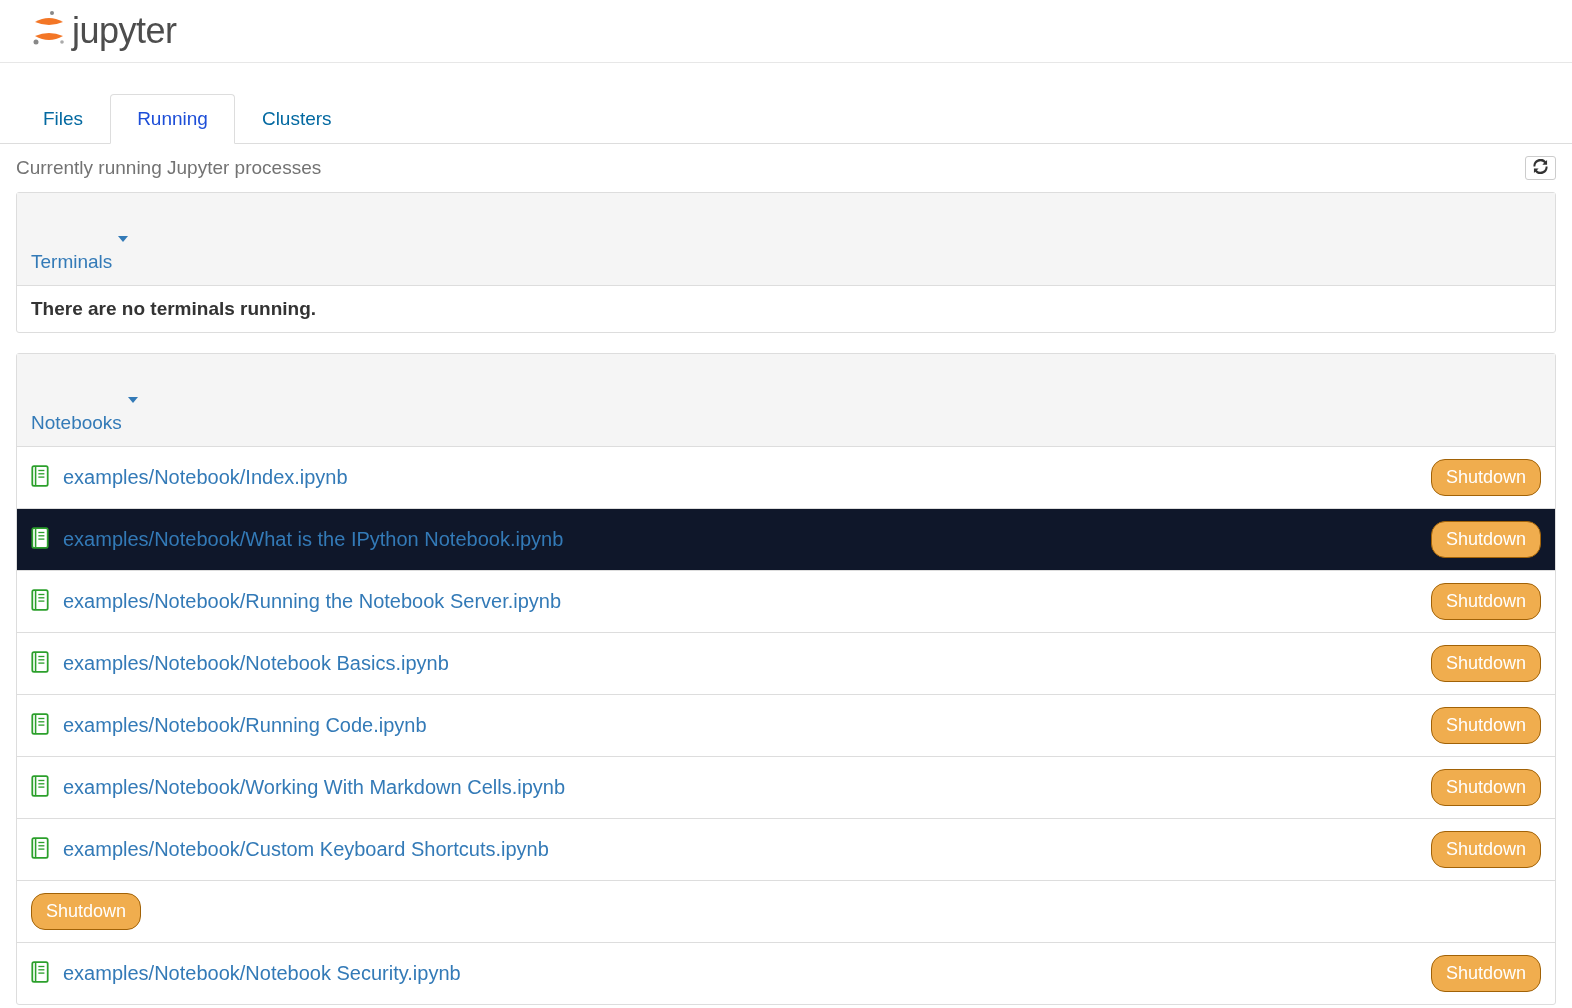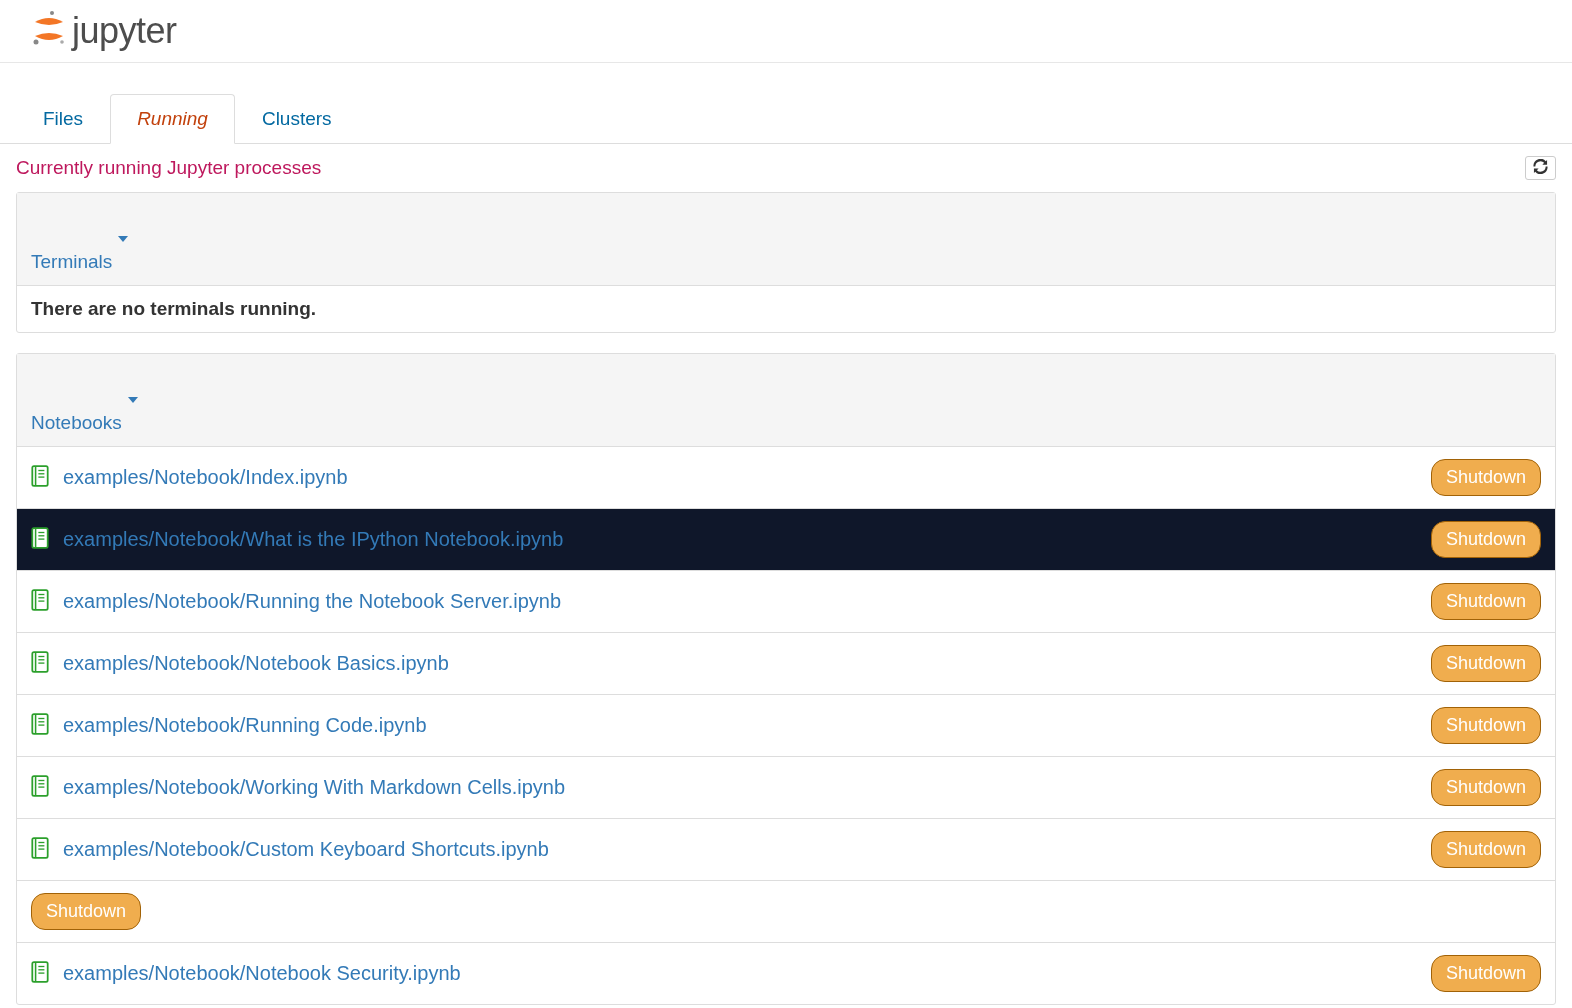--- a/index.html
+++ b/index.html
@@ -45,35 +45,34 @@
       color: #0369a1;
       cursor: pointer;
       border: 1px solid transparent;
       border-bottom: none;
       border-radius: 4px 4px 0 0;
       font-size: 19px;
       position: relative;
       top: 1px;
     }
     .tab.active {
-      color: #c2410c;
+      color: #1d4ed8;
       background: #fff;
       border-color: #ddd;
       border-bottom: 1px solid #fff;
-      font-style: italic;
     }
     .subtitle-bar {
       display: flex;
       justify-content: space-between;
       align-items: center;
       padding: 12px 16px;
     }
     .subtitle-text {
       font-size: 19px;
-      color: #be185d;
+      color: #737373;
     }
     .refresh-btn {
       border: 1px solid #ccc;
       background: #fff;
       border-radius: 3px;
       padding: 2px 7px;
       cursor: pointer;
       display: flex;
       align-items: center;
       justify-content: center;

